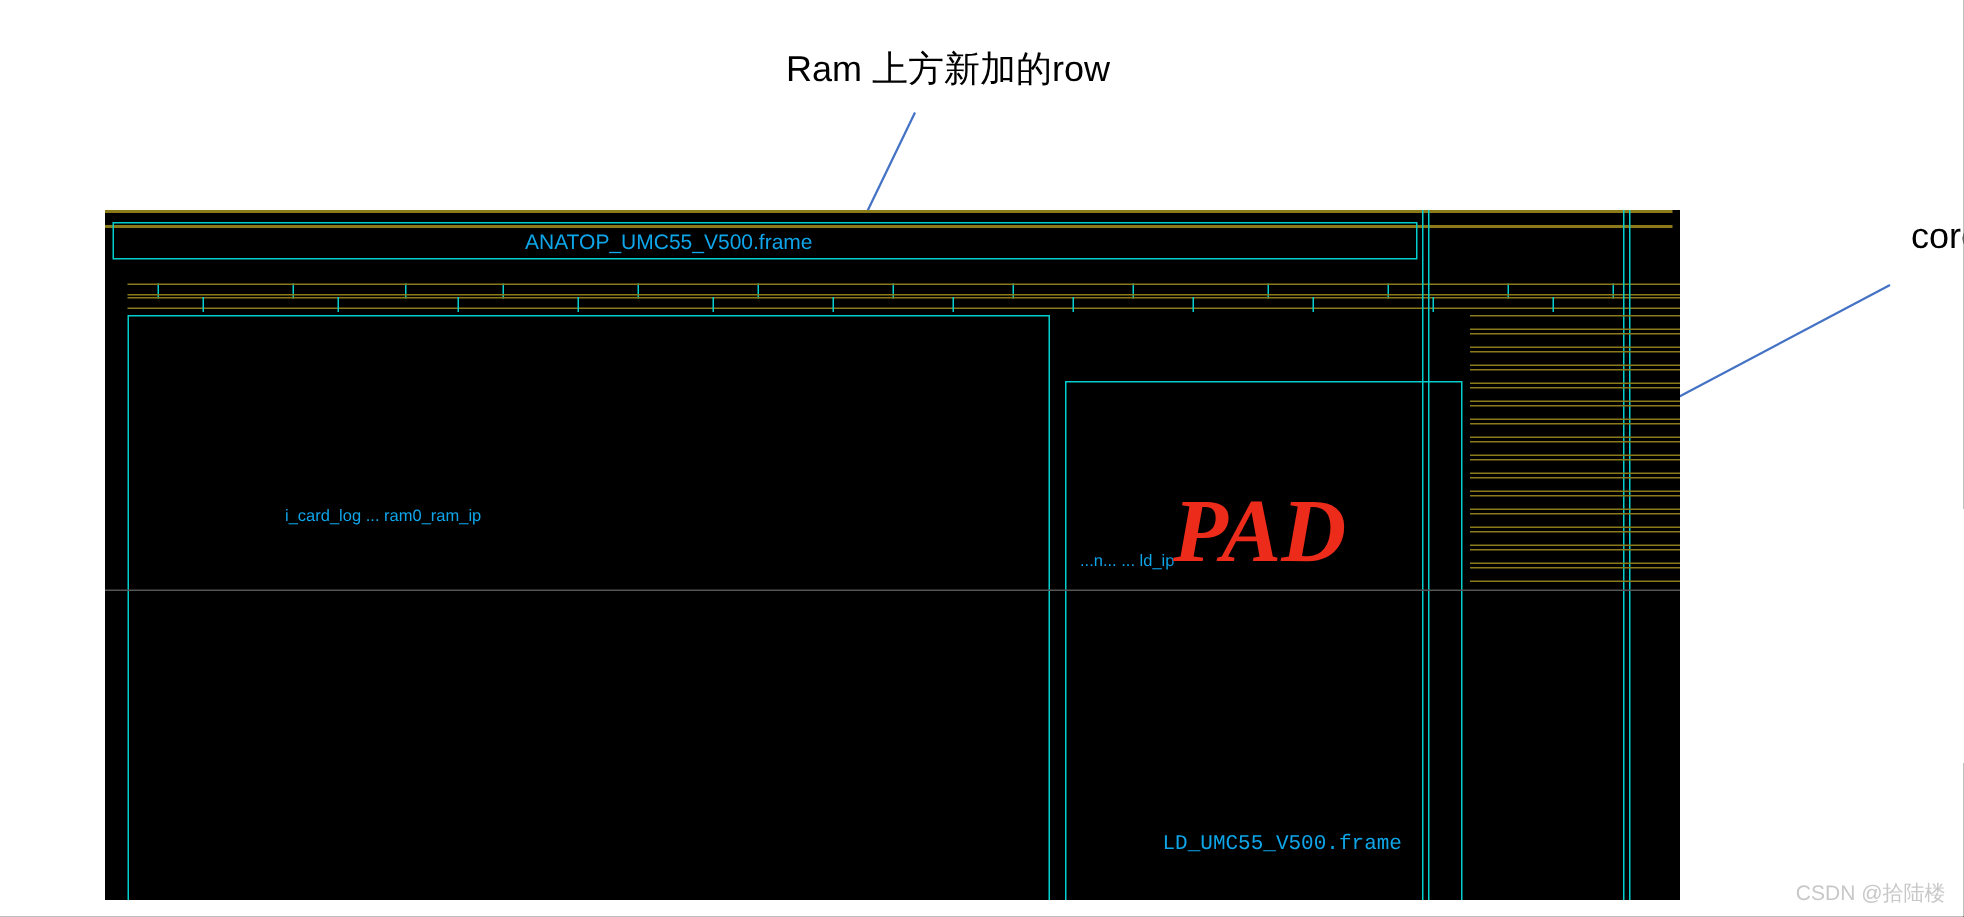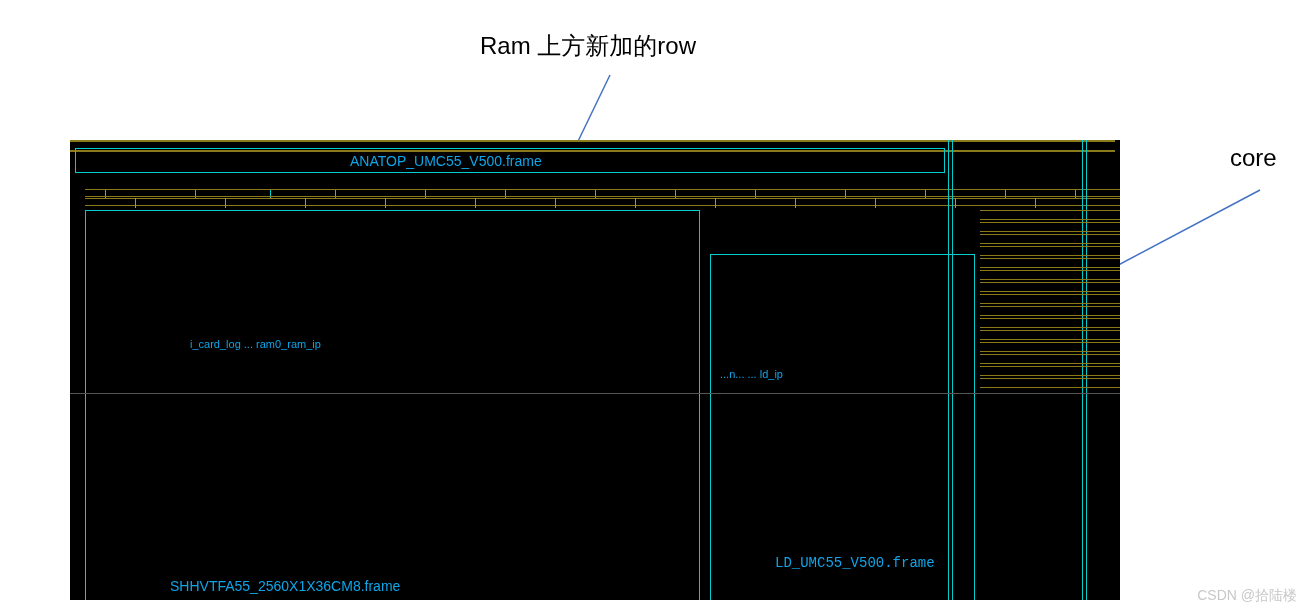--- a/index.html
+++ b/index.html
@@ -10,20 +10,21 @@
     background: #ffffff;
     font-family: Arial, "Microsoft YaHei", sans-serif;
     overflow: hidden;
     position: relative;
   }
   .annotation {
     position: absolute;
     color: #000;
     font-size: 24px;
     white-space: nowrap;
+    margin-left: 44px;
   }
   #anno-top { top: 30px; left: 480px; }
   #anno-core { top: 144px; left: 1230px; }
 
   .arrow {
     position: absolute;
     stroke: #4472C4;
     fill: #4472C4;
   }
 
@@ -215,21 +216,20 @@
     <span style="left:560px;"></span>
       <span style="left:640px;"></span>
       <span style="left:720px;"></span>
     <span style="left:800px;"></span>
       <span style="left:880px;"></span>
       <span style="left:960px;"></span>
   </div>
 
   <div id="shhv-frame" class="frame"></div>
   <div id="lbl-instance" class="frame-label">i_card_log ... ram0_ram_ip</div>
-  <div id="lbl-shhv" class="frame-label">SHHVTFA55_2560X1X36CM8.frame</div>
 
   <div id="ld-frame" class="frame"></div>
   <div id="lbl-pad-inst" class="frame-label">...n... ... ld_ip</div>
   <div id="lbl-ld" class="frame-label">LD_UMC55_V500.frame</div>
 
   <div id="v1" class="vline"></div>
   <div id="v2" class="vline"></div>
   <div id="v3" class="vline"></div>
   <div id="v4" class="vline"></div>
 
@@ -244,15 +244,16 @@
   <div class="core-row" style="top:166px;"></div>
   <div class="core-row" style="top:178px;"></div>
   <div class="core-row" style="top:190px;"></div>
   <div class="core-row" style="top:202px;"></div>
   <div class="core-row" style="top:214px;"></div>
   <div class="core-row" style="top:226px;"></div>
   <div class="core-row" style="top:238px;"></div>
 
   <div id="thin-grey"></div>
 
+  <div id="big-pad" class="big-label">PAD</div>
 </div>
 
 <div id="watermark">CSDN @拾陆楼</div>
 
 </body></html>

